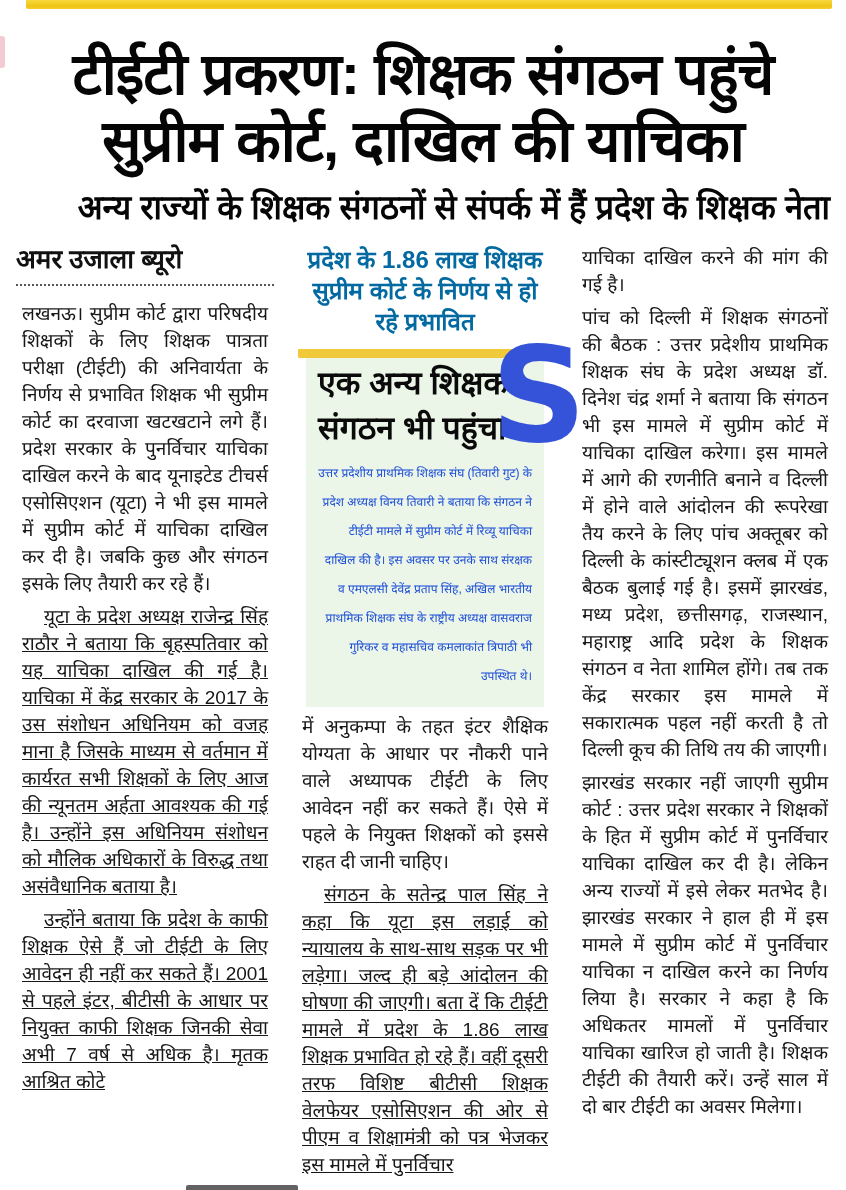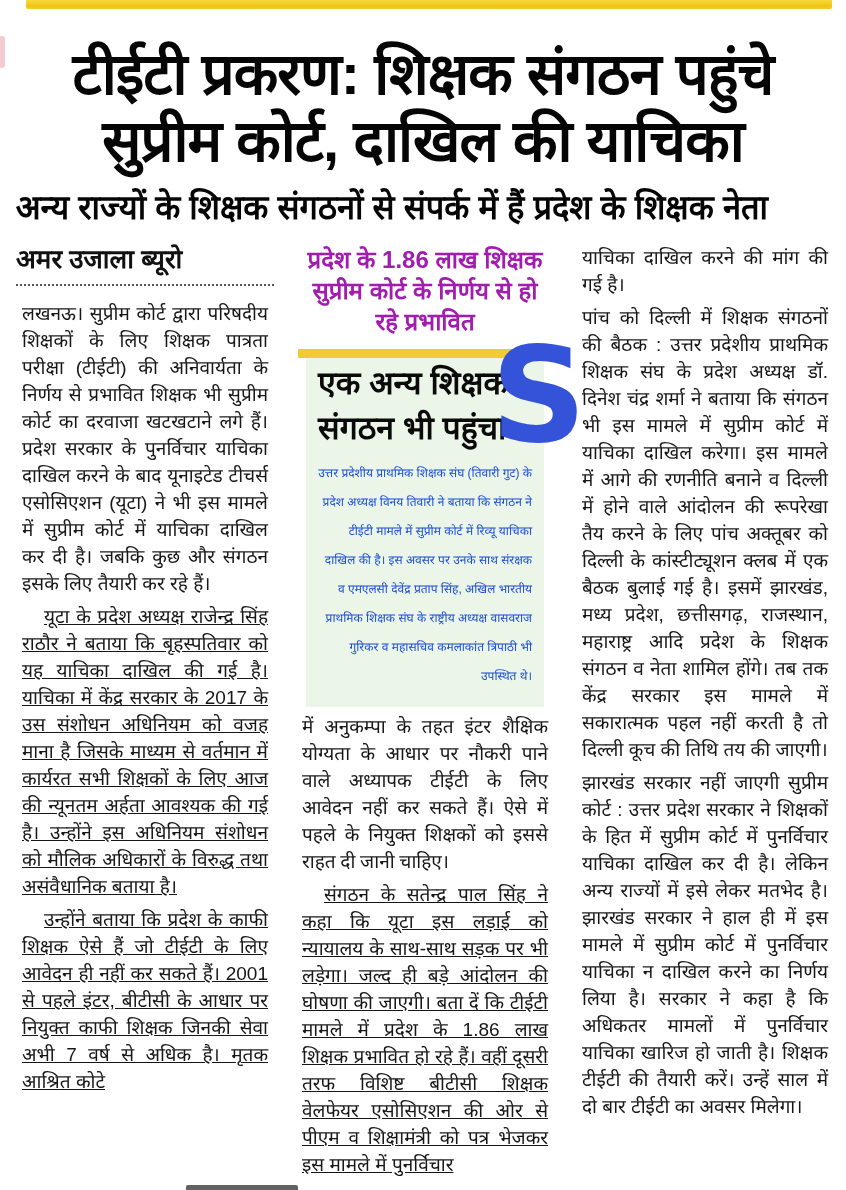--- a/index.html
+++ b/index.html
@@ -20,21 +20,21 @@
     position:absolute;left:0;top:36px;width:5px;height:32px;
     background:#f0b9c4;opacity:.75;border-radius:0 3px 3px 0;
   }
   .headline{
     margin:40px 8px 0 8px;
     text-align:center;
     font-size:58px;line-height:67px;
     font-weight:700;color:#050505;
     letter-spacing:-1px;
   }
-  .subheadline-wrap{text-align:left;margin-top:14px;}
+  .subheadline-wrap{text-align:right;margin-top:14px;}
   .subheadline{
     display:inline-block;
     font-size:34px;line-height:38px;font-weight:700;color:#050505;
     transform:scaleX(.96);transform-origin:center;
     white-space:nowrap;
   }
   .columns{
     display:flex;gap:22px;
     padding:12px 12px 0 16px;
   }
@@ -47,21 +47,21 @@
   p.body{
     margin:6px;font-size:19px;line-height:27px;
     text-align:justify;color:#161616;
   }
   p.body.indent{text-indent:22px;text-decoration:underline;}
   .lead{font-weight:400;}
   
   .standfirst{
     margin:6px 2px 0 2px;
     text-align:center;
-    font-size:24px;line-height:31px;font-weight:700;color:#a21caf;
+    font-size:24px;line-height:31px;font-weight:700;color:#0369a1;
   }
   .divider-bar{
     height:9px;background:#f0ca3b;margin:12px 2px 0 2px;border-radius:1px;
   }
   .green-box{
     background:#ebf5e8;
     margin:0 10px;
     padding:1px 12px 16px 12px;
   }
   .box-heading{

